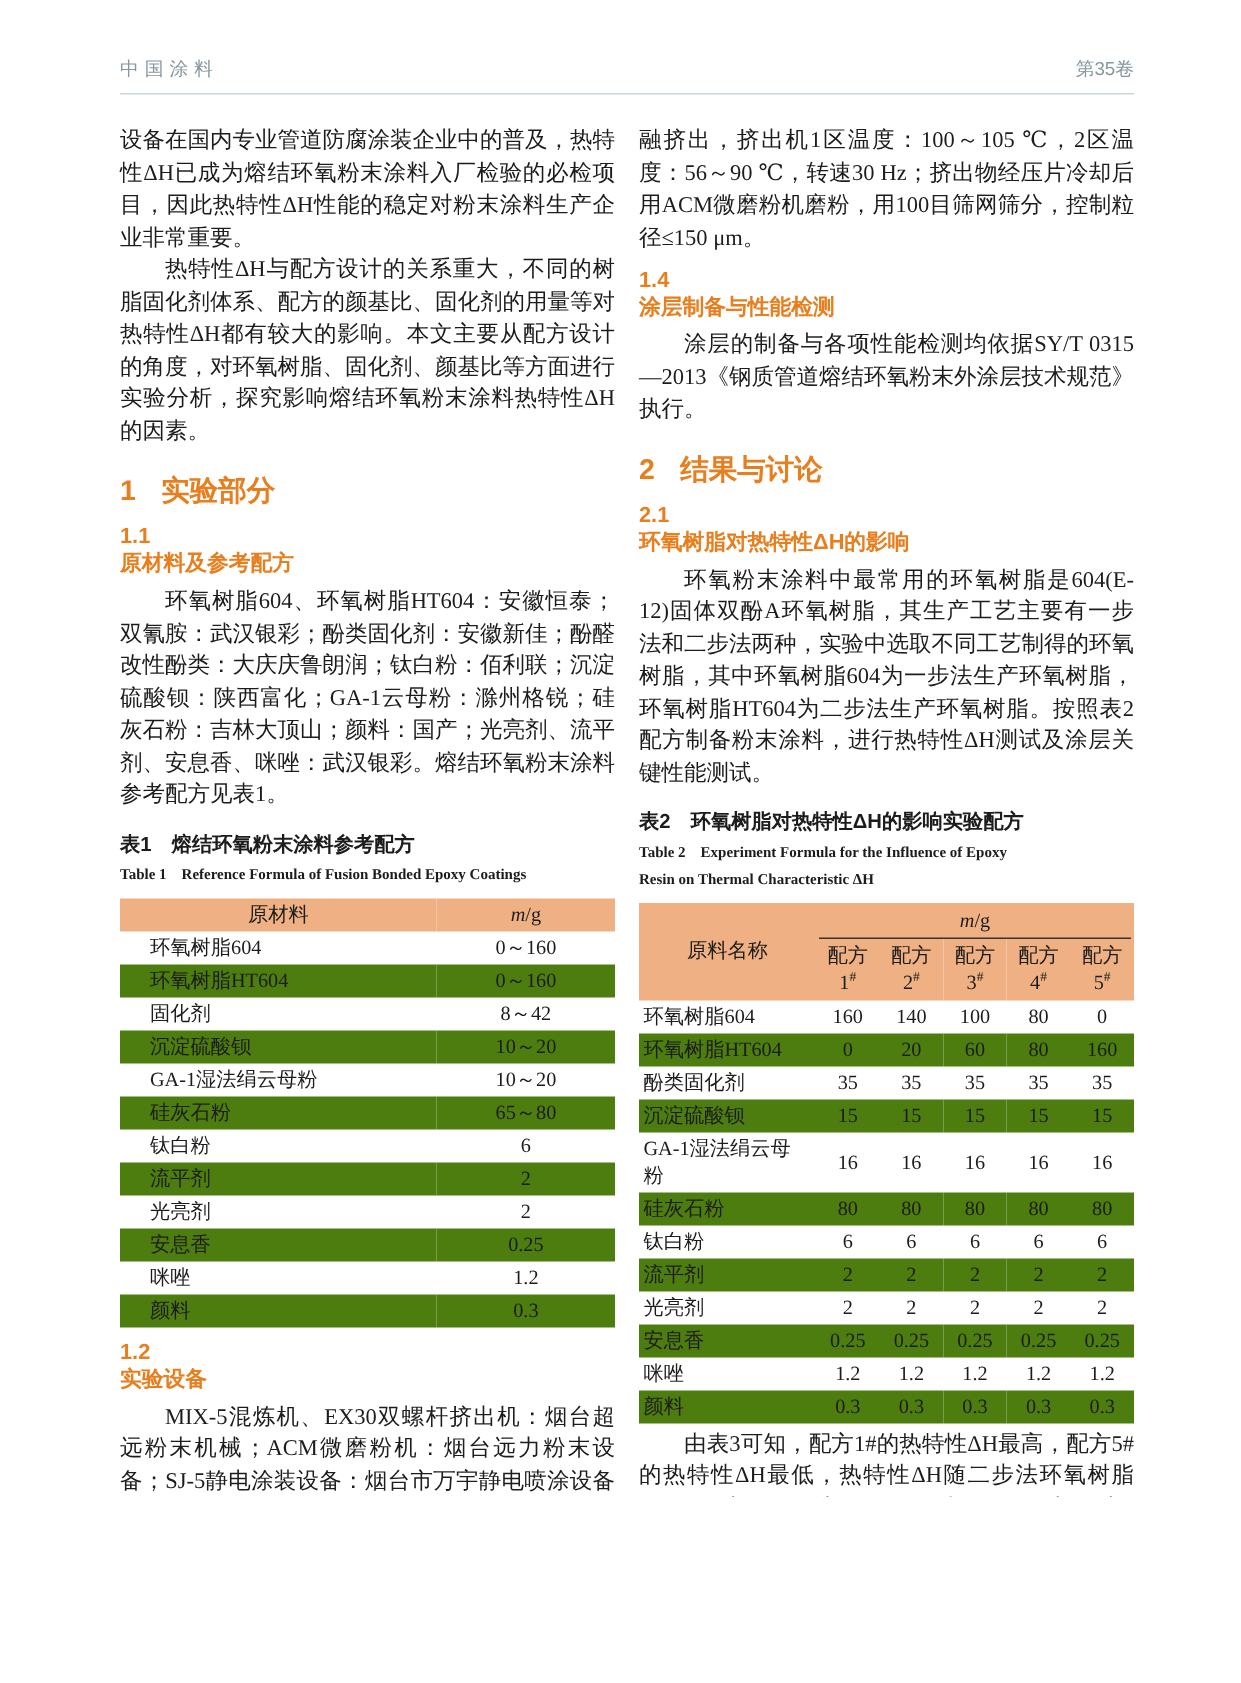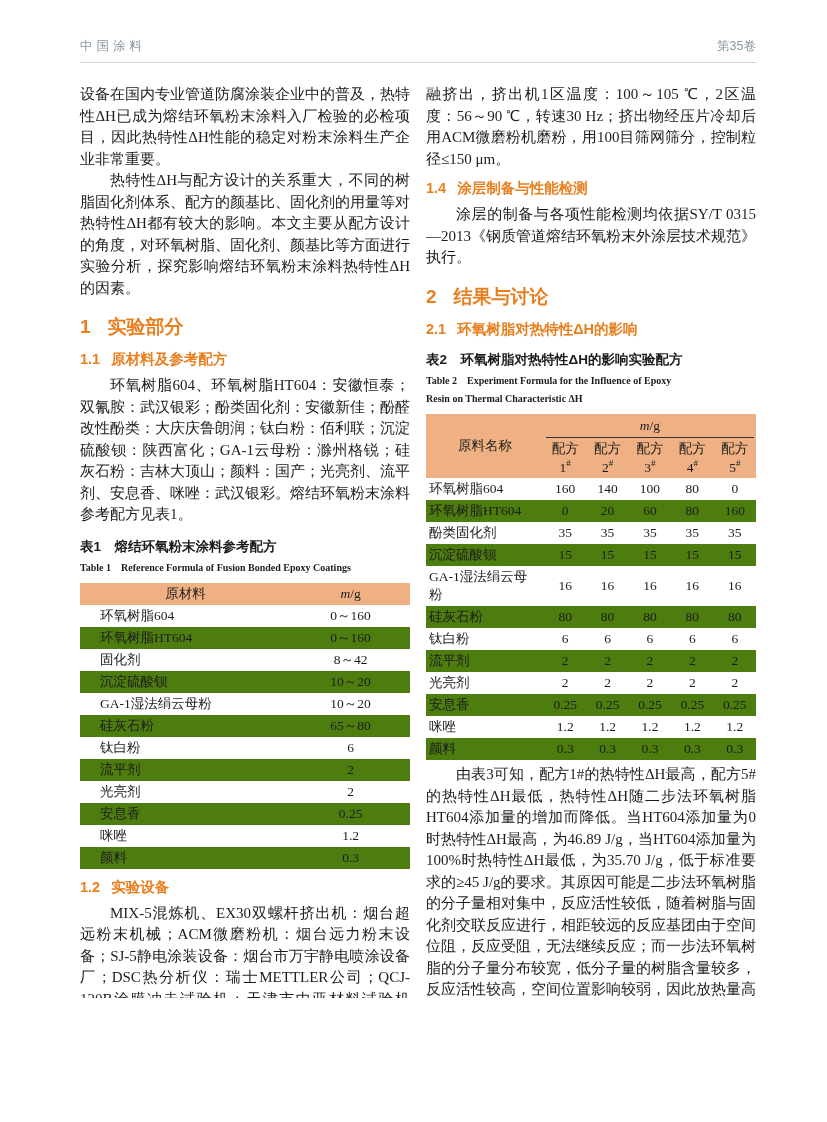--- a/index.html
+++ b/index.html
@@ -13,32 +13,32 @@
     position:absolute; top:38px; left:80px; width:676px;
     display:flex; justify-content:space-between; align-items:flex-end;
     padding-bottom:7px; border-bottom:1px solid #ccd6da;
     font-family:"Liberation Sans","DejaVu Sans",sans-serif;
     font-size:12.5px; color:#85979e;
   }
   .pg-header .journal { letter-spacing:4px; }
   
   .columns { position:absolute; top:84px; left:80px; width:676px; display:flex; gap:16px; }
   .col { width:330px; }
-  p.body { font-size:15px; line-height:21.5px; text-align:justify;font-family:Liberation Serif, serif; }
+  p.body { font-size:15px; line-height:21.5px; text-align:justify; }
   p.indent { text-indent:2em; }
   h1.sec {
     display:flex; align-items:baseline; color:#e87f1f;
     font-family:"Liberation Sans","DejaVu Sans",sans-serif;
     font-size:19px; font-weight:bold; margin:15px 0 10px;
   }
   h1.sec .num { margin-right:17px; }
   h2.sub {
     display:flex; align-items:baseline; color:#e87f1f;
     font-family:"Liberation Sans","DejaVu Sans",sans-serif;
-    font-size:14.5px; font-weight:bold; margin:9px 0 6px;
+    font-size:14.5px; font-weight:bold; margin:9px 0 6px;flex-direction:column;
   }
   h2.sub .num { margin-right:11px; }
   
   .tcap { text-align:left; font-weight:bold; margin:12px 0 6px; }
   .tcap .zh { display:block; font-family:"Liberation Sans","DejaVu Sans",sans-serif; font-size:13.5px; margin-bottom:3px; }
   .tcap .en { display:block; font-family:"Liberation Serif","DejaVu Serif",serif; font-size:10px; line-height:18px; }
   
   table.data { width:100%; border-collapse:collapse; font-size:13.5px; margin-bottom:4px; table-layout:fixed; }
   table.data th, table.data td { font-weight:normal; padding:2px 4px; height:20px; }
   table.data thead th { background:#efb183; }
@@ -184,20 +184,21 @@
       <p class="body indent">涂层的制备与各项性能检测均依据SY/T 0315—2013《钢质管道熔结环氧粉末外涂层技术规范》执行。</p>
 
       <h1 class="sec">
         <span class="num">2</span>
         <span>结果与讨论</span>
       </h1>
       <h2 class="sub">
         <span class="num">2.1</span>
         <span>环氧树脂对热特性ΔH的影响</span>
       </h2>
+      <p class="body indent">环氧粉末涂料中最常用的环氧树脂是604(E-12)固体双酚A环氧树脂，其生产工艺主要有一步法和二步法两种，实验中选取不同工艺制得的环氧树脂，其中环氧树脂604为一步法生产环氧树脂，环氧树脂HT604为二步法生产环氧树脂。按照表2配方制备粉末涂料，进行热特性ΔH测试及涂层关键性能测试。</p>
 
       <div class="tcap">
         <span class="zh">表2　环氧树脂对热特性ΔH的影响实验配方</span>
         <span class="en">Table 2　Experiment Formula for the Influence of Epoxy</span>
         <span class="en">Resin on Thermal Characteristic ΔH</span>
       </div>
       <table class="data t2">
         <colgroup>
             <col class="c-lbl">
             <col>

